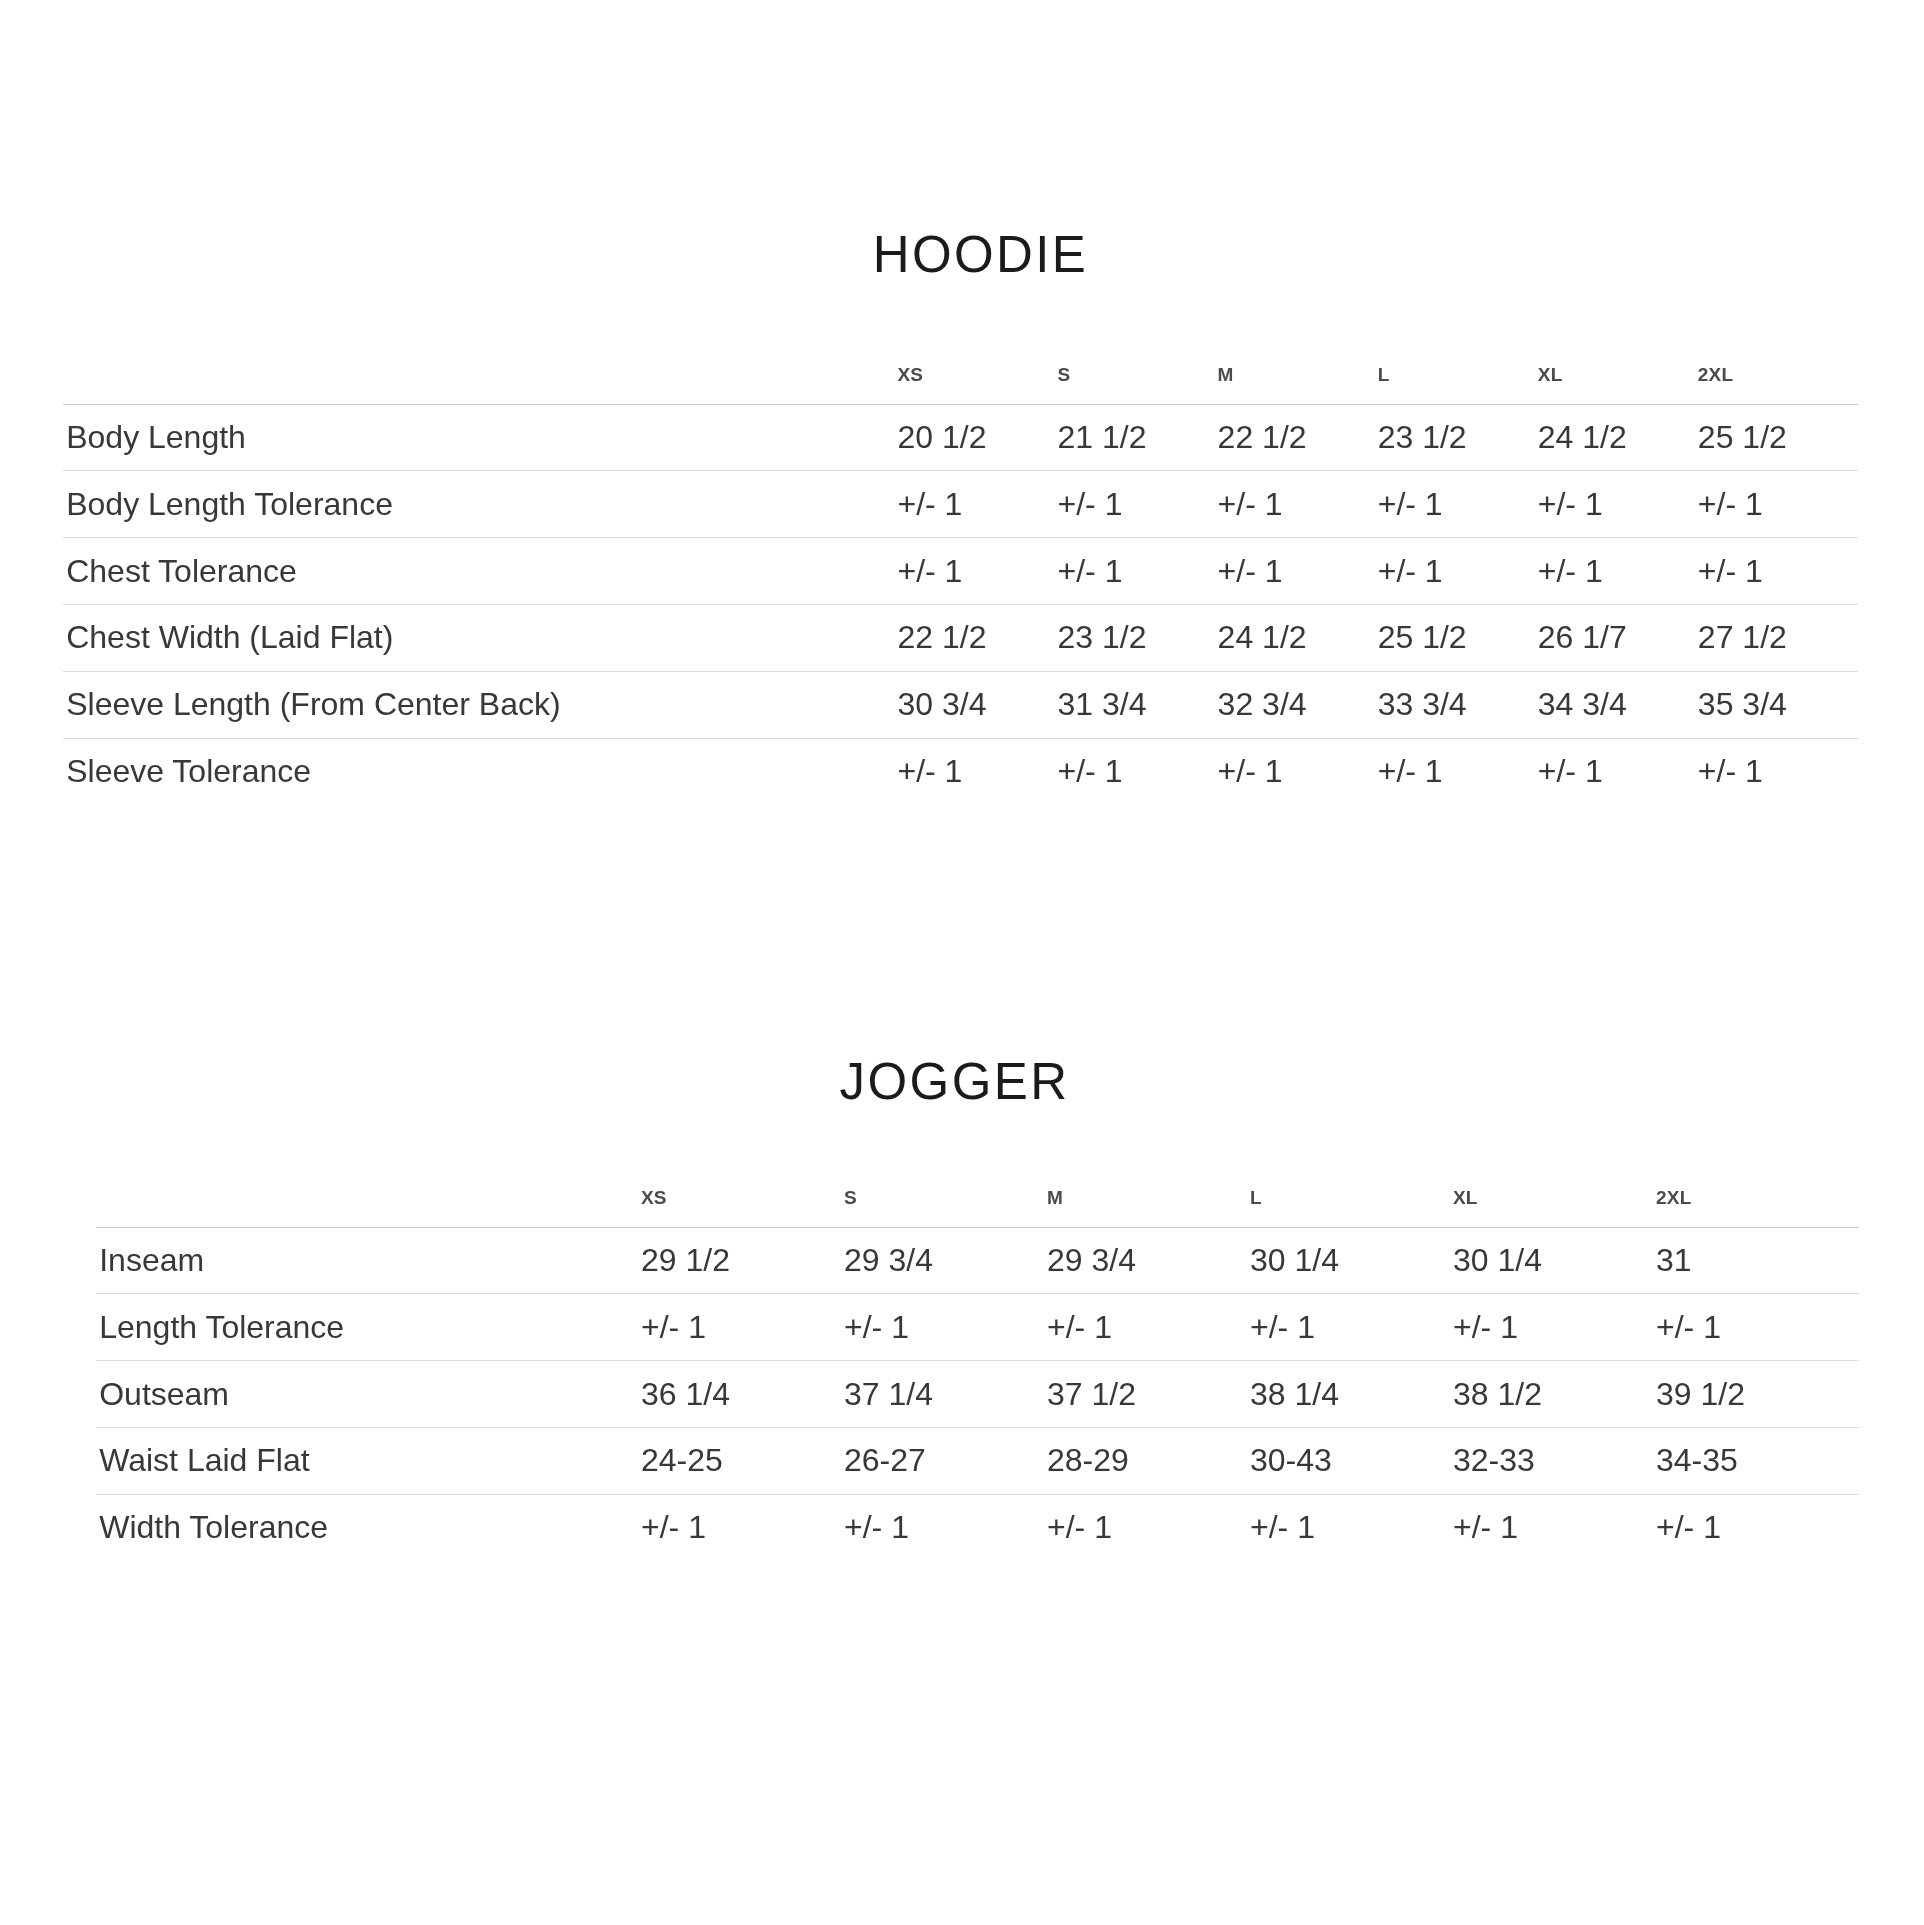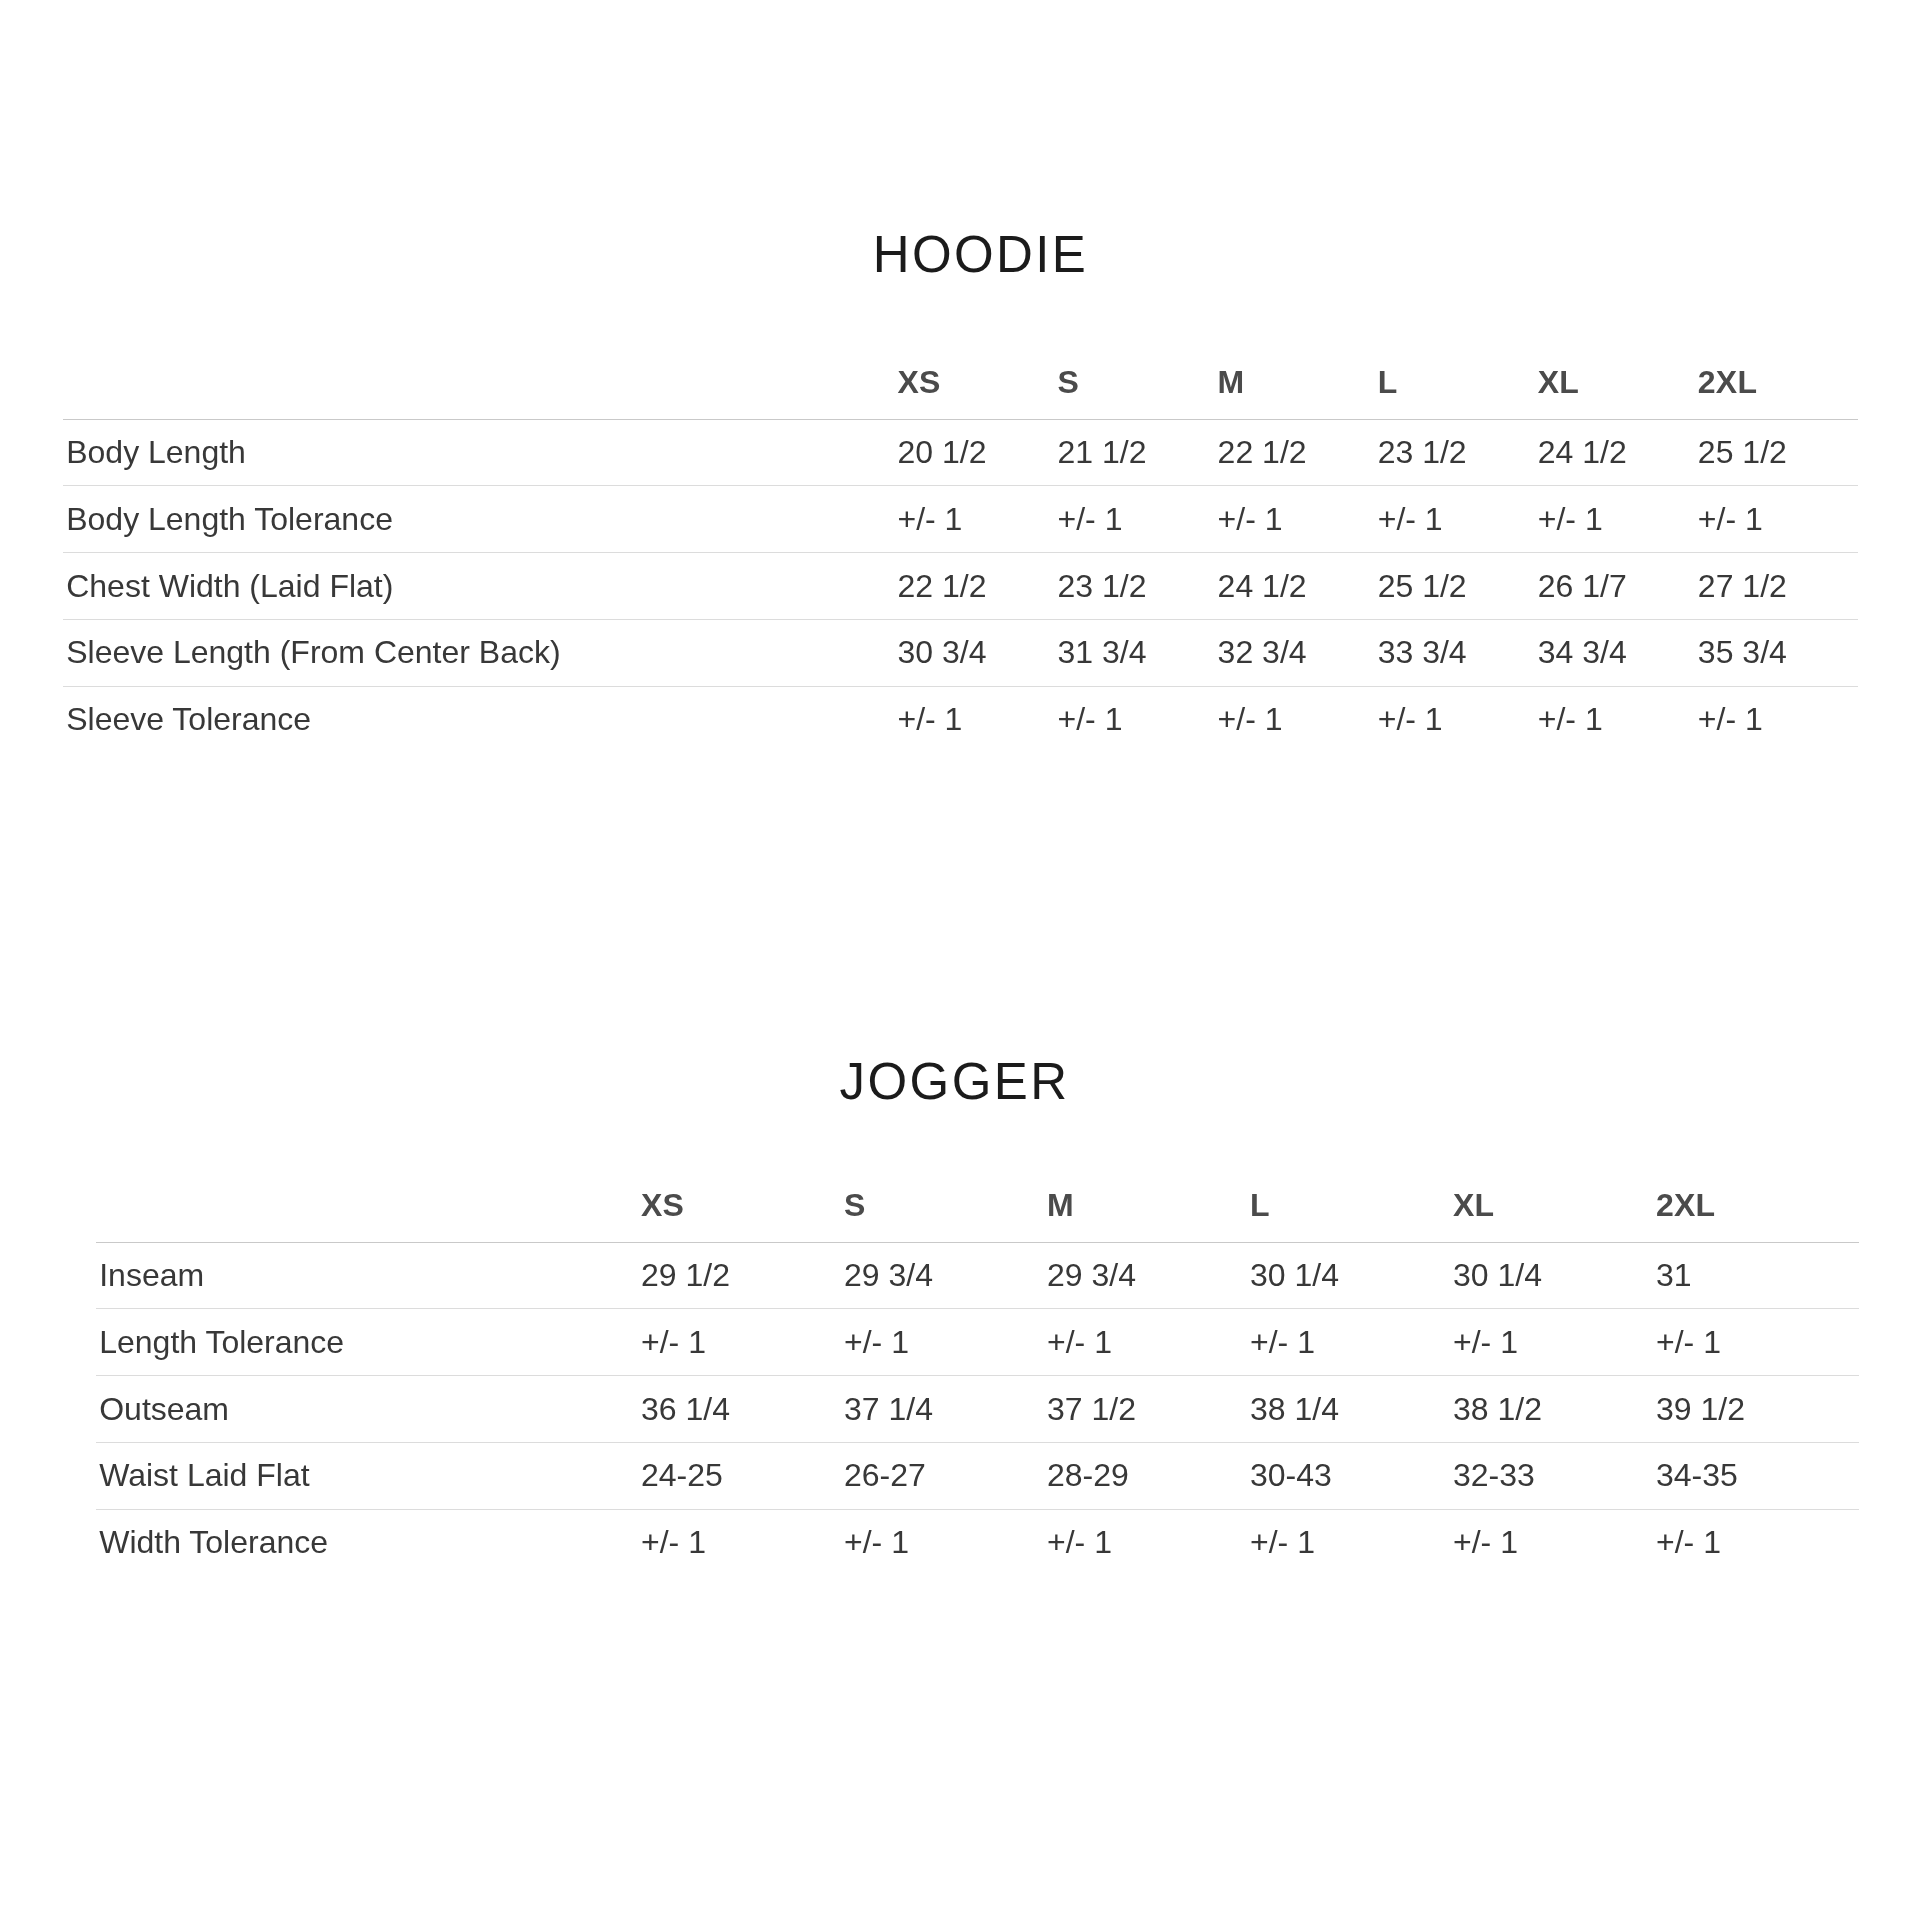--- a/index.html
+++ b/index.html
@@ -70,21 +70,21 @@
   table.size-table td {
     text-align: left;
     vertical-align: middle;
     font-weight: 400;
     color: #3a3a3a;
     padding: 0;
   }
 
   
   table.size-table thead th {
-    font-size: 32px;
+    font-size: 19px;
     font-weight: 700;
     color: #4b4b4b;
     padding-bottom: 17.6px;
     letter-spacing: 0.2px;
   }
   table.size-table thead th.rowlabel-head {
     font-weight: 400;
   }
 
   table.size-table tbody tr {
@@ -161,20 +161,29 @@
         <tr>
           <td class="rowlabel">Body Length Tolerance</td>
           <td>+/- 1</td>
           <td>+/- 1</td>
           <td>+/- 1</td>
           <td>+/- 1</td>
           <td>+/- 1</td>
           <td>+/- 1</td>
         </tr>
         <tr>
+          <td class="rowlabel">Chest Tolerance</td>
+          <td>+/- 1</td>
+          <td>+/- 1</td>
+          <td>+/- 1</td>
+          <td>+/- 1</td>
+          <td>+/- 1</td>
+          <td>+/- 1</td>
+        </tr>
+        <tr>
           <td class="rowlabel">Chest Width (Laid Flat)</td>
           <td>22 1/2</td>
           <td>23 1/2</td>
           <td>24 1/2</td>
           <td>25 1/2</td>
           <td>26 1/7</td>
           <td>27 1/2</td>
         </tr>
         <tr>
           <td class="rowlabel">Sleeve Length (From Center Back)</td>

